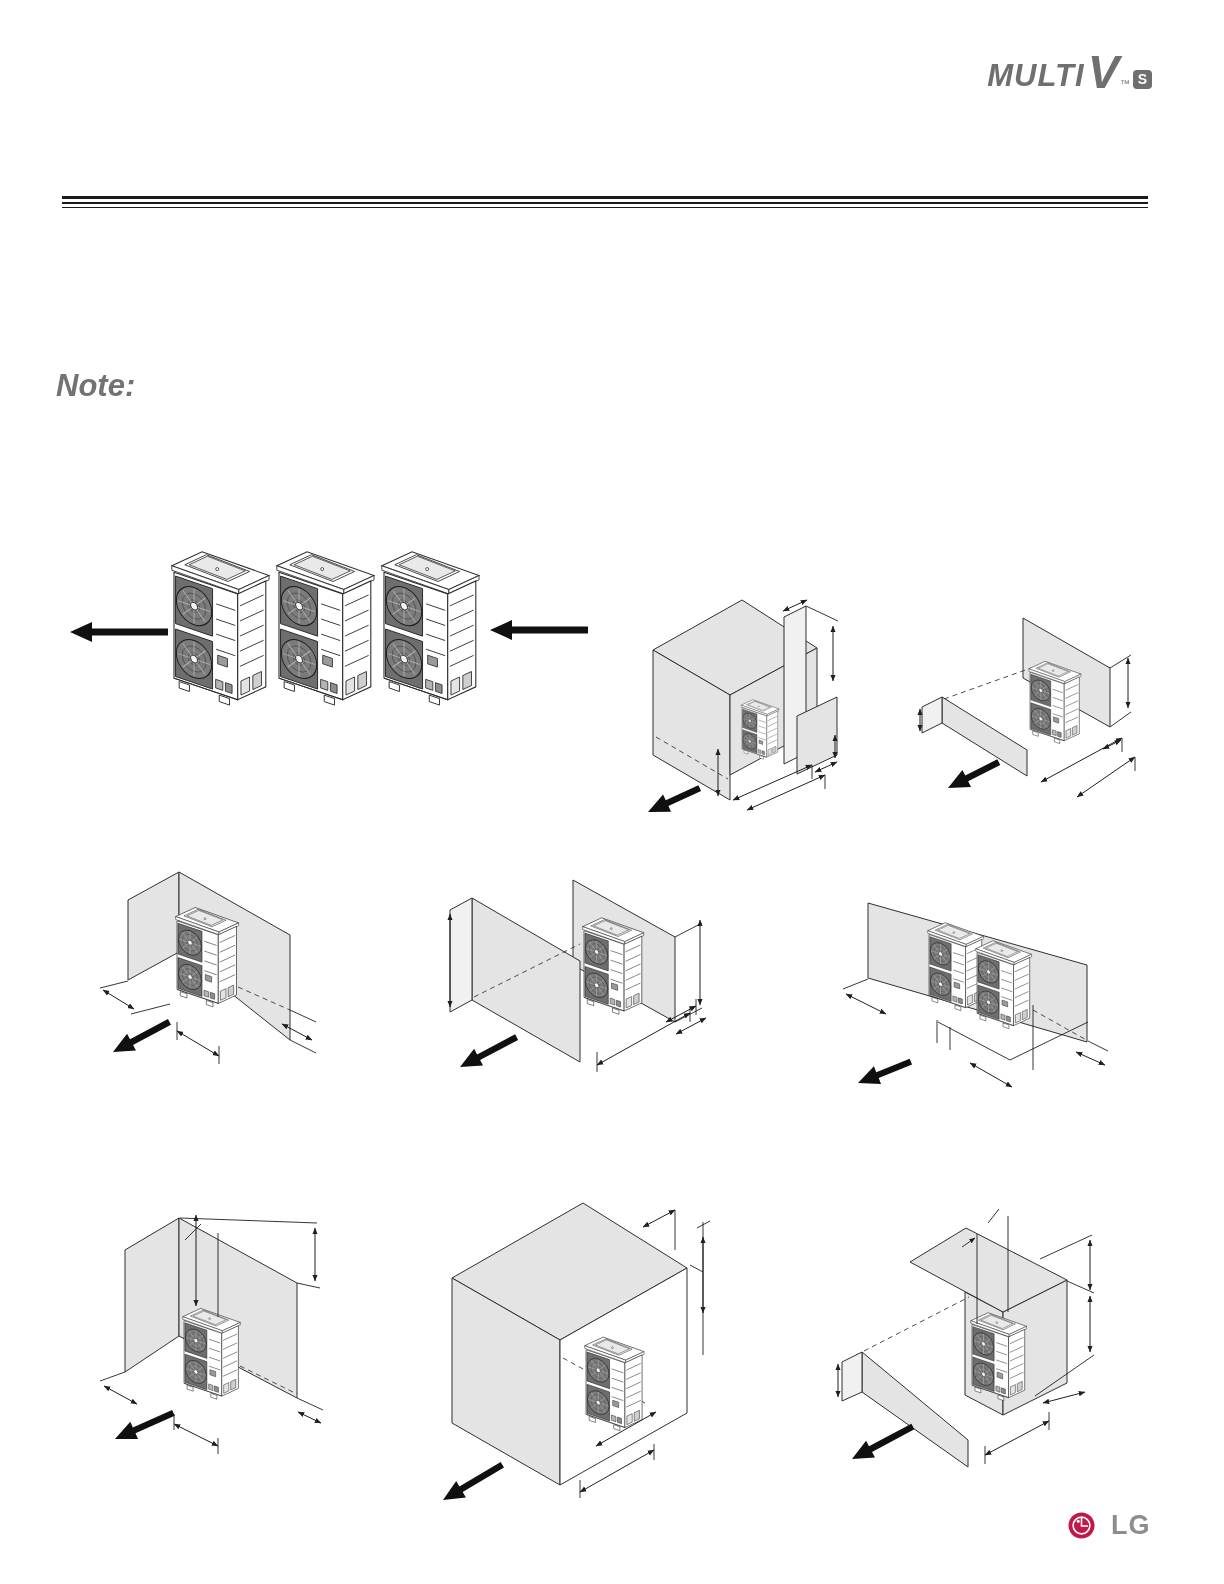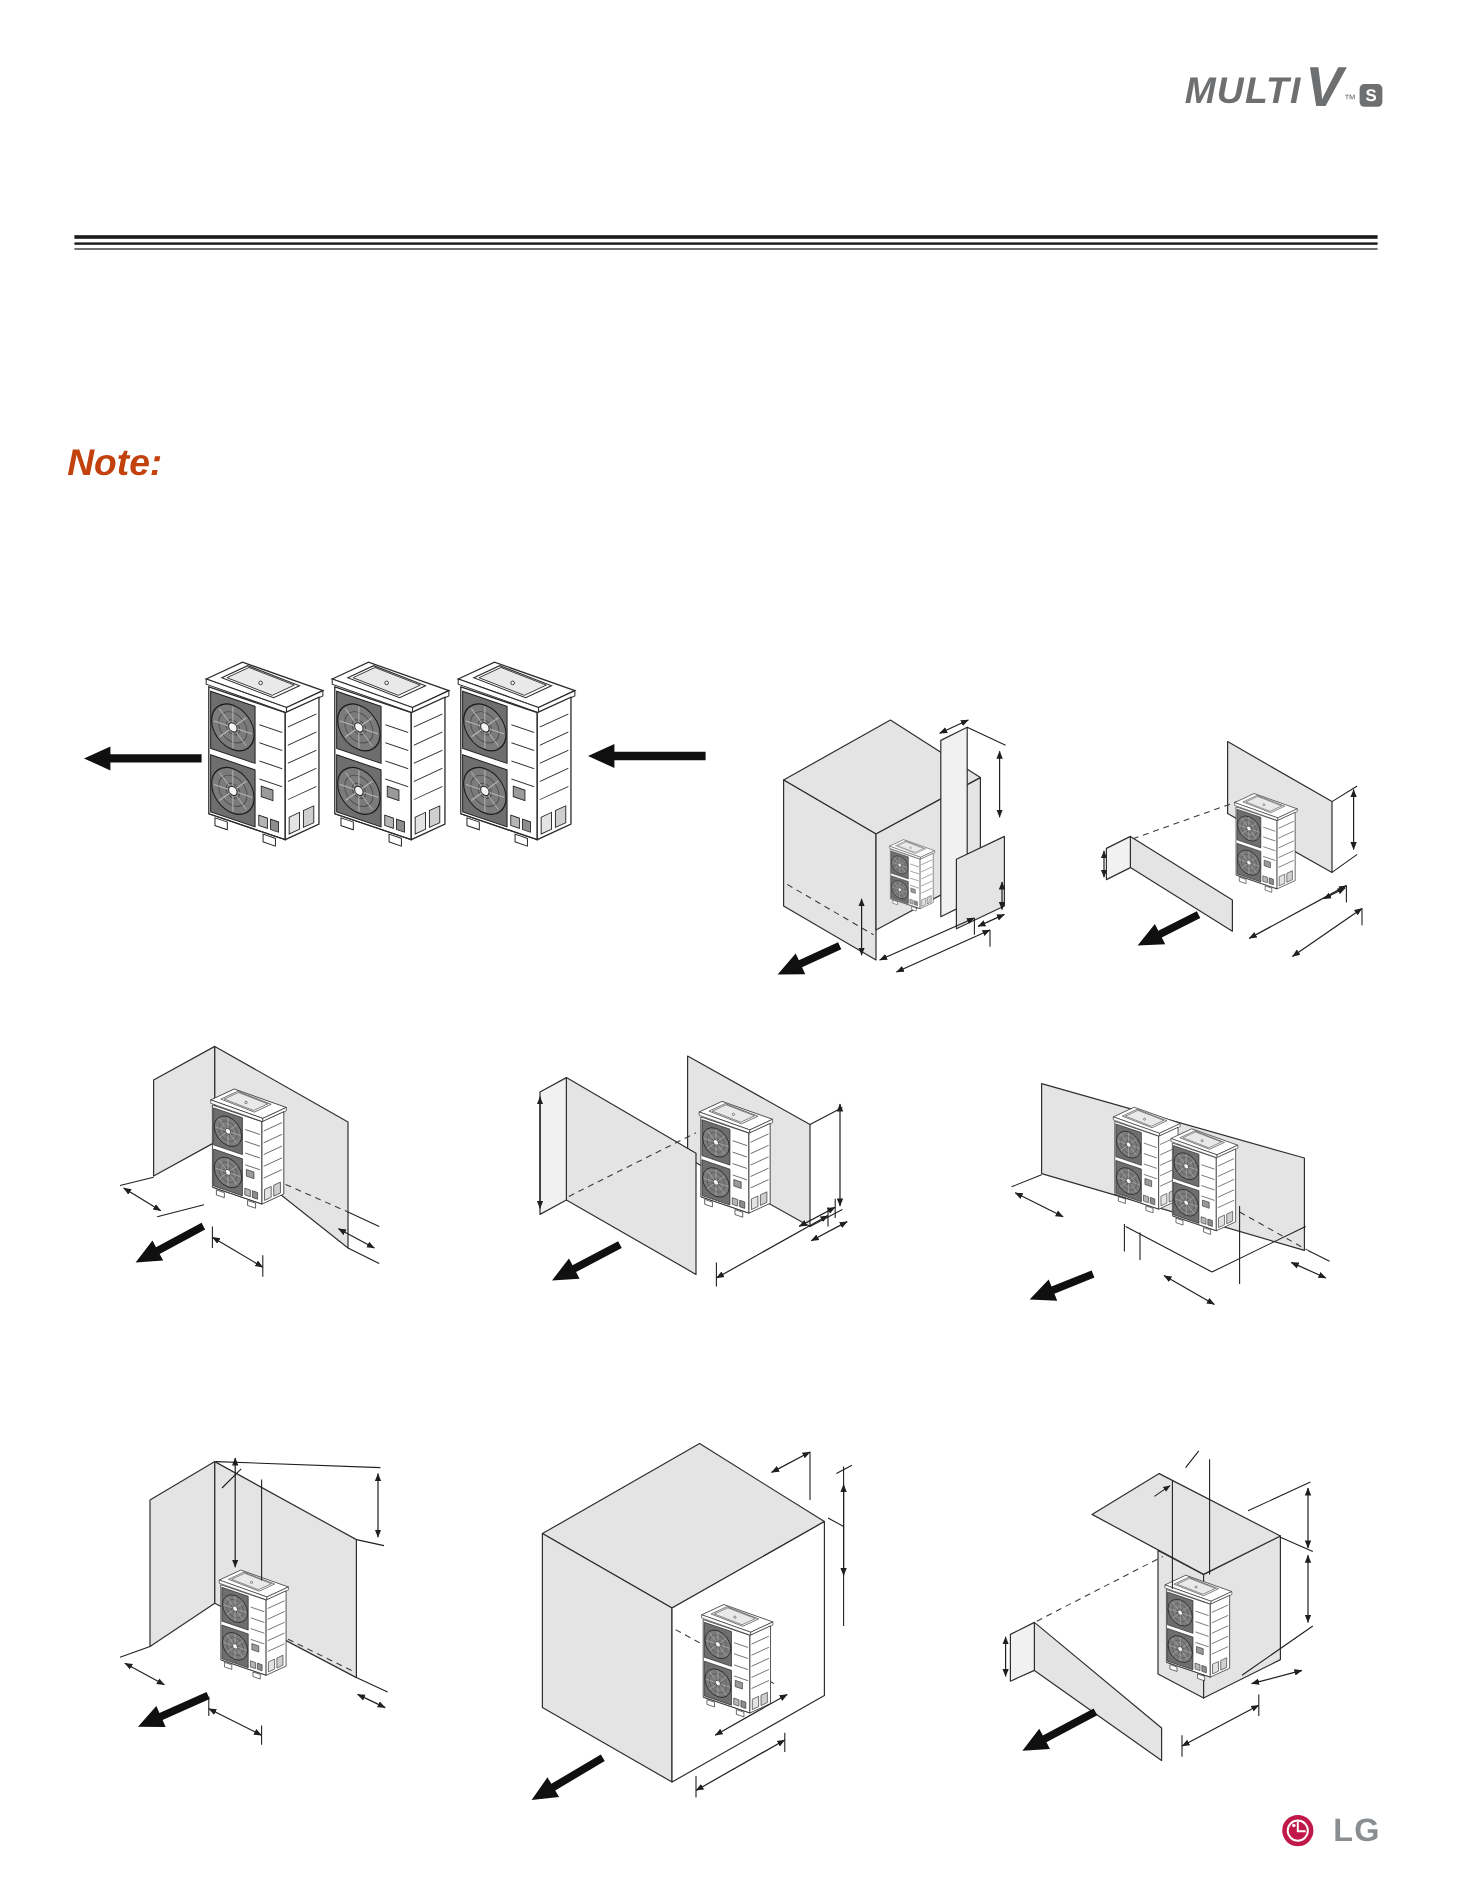--- a/index.html
+++ b/index.html
@@ -13,21 +13,21 @@
   .brand .badge{width:19px;height:19px;background:#6e6f71;border-radius:4px;color:#fff;
                 font-weight:bold;font-size:14px;display:flex;align-items:center;justify-content:center;
                 margin-bottom:2px;}
   
   .rule{position:absolute;left:62px;top:196px;width:1086px;}
   .rule .r1{height:3px;background:#1a1a1a;}
   .rule .r2{height:2px;background:#1a1a1a;margin-top:3px;}
   .rule .r3{height:1px;background:#1a1a1a;margin-top:3px;}
   
   .note{position:absolute;left:56px;top:368px;font-style:italic;font-weight:bold;
-        font-size:31px;color:#c2410c;}
+        font-size:31px;color:#737373;}
   
   svg.fig{position:absolute;left:0;top:0;}
   .wall{fill:#e4e4e4;stroke:#2f2f2f;stroke-width:1;stroke-linejoin:round;}
   .wlight{fill:#f1f1f1;stroke:#2f2f2f;stroke-width:1;stroke-linejoin:round;}
   .wwhite{fill:#ffffff;stroke:#2f2f2f;stroke-width:1;stroke-linejoin:round;}
   .dim{stroke:#1f1f1f;stroke-width:1;fill:none;marker-start:url(#ah);marker-end:url(#ah);}
   .ext{stroke:#1f1f1f;stroke-width:0.9;fill:none;}
   .dash{stroke:#3a3a3a;stroke-width:0.9;stroke-dasharray:5 4;fill:none;}
   .bigarrow{fill:#101010;}
   

